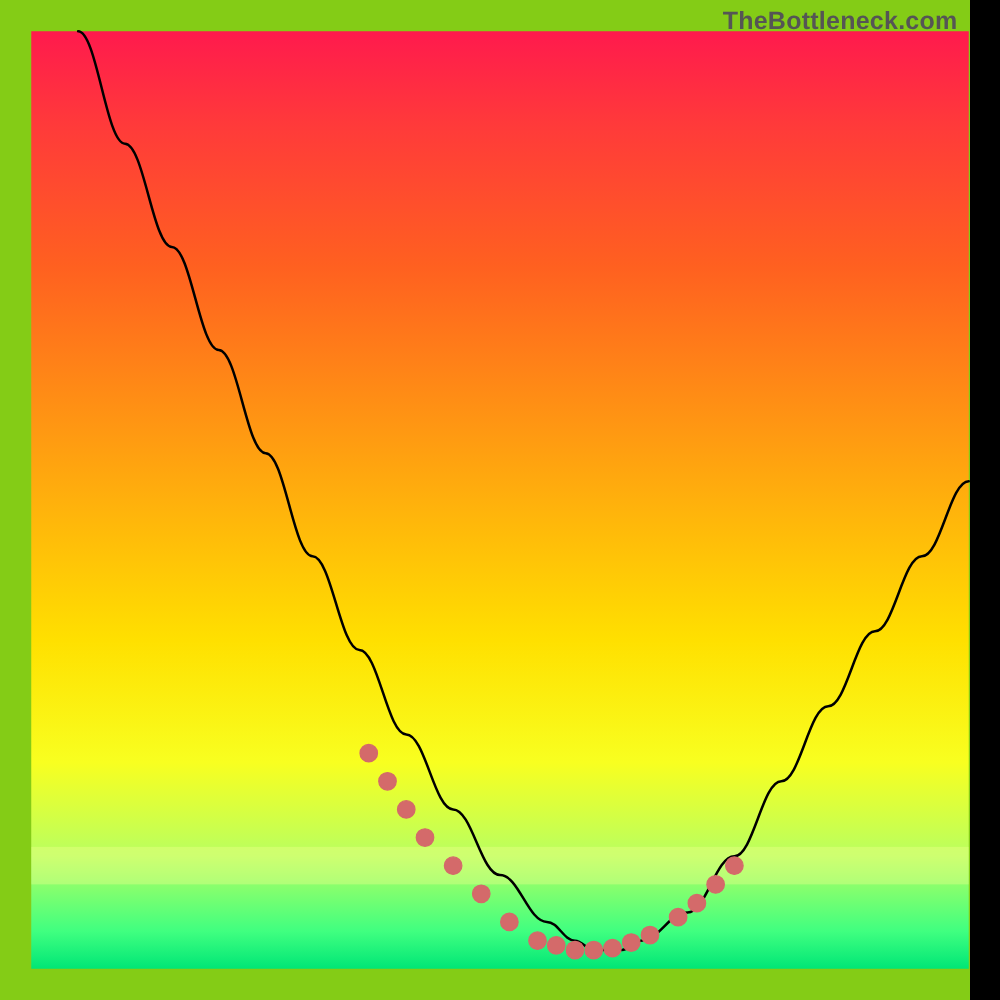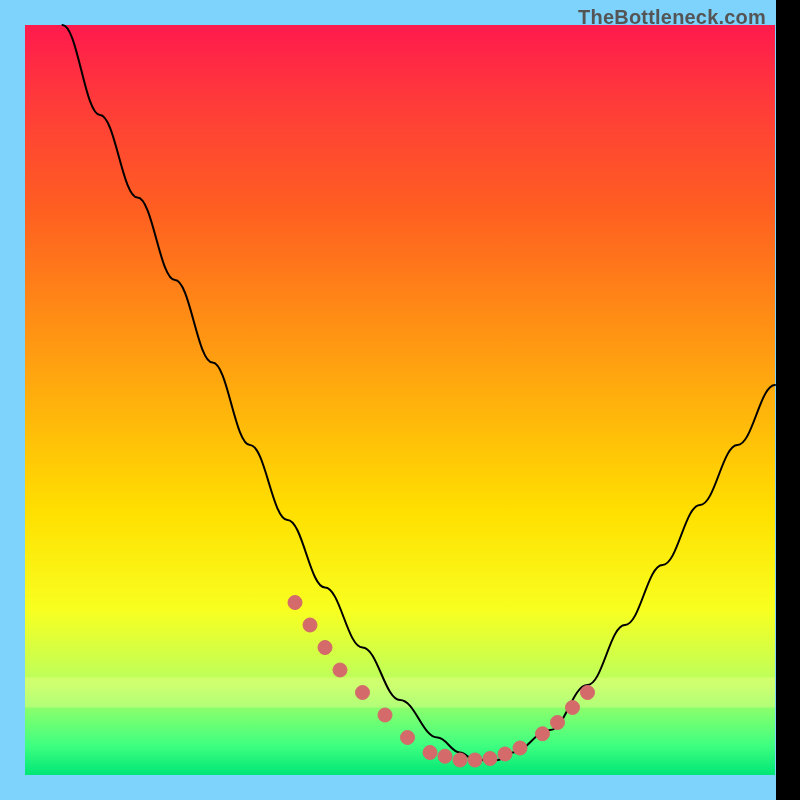--- a/index.html
+++ b/index.html
@@ -8,21 +8,21 @@
     width: 800px;
     height: 800px;
     background: #000;
     overflow: hidden;
     font-family: Arial, Helvetica, sans-serif;
   }
   .frame {
     position: absolute;
     left: 0; top: 0;
     width: 776px; height: 800px;
-    background: #7dd3fc;
+    background: #84cc16;
   }
   .plot {
     position: absolute;
     left: 25px;
     top: 25px;
     width: 750px;
     height: 750px;
     background: linear-gradient(to bottom,
       #ff1a4d 0%,
       #ff3a3a 10%,

